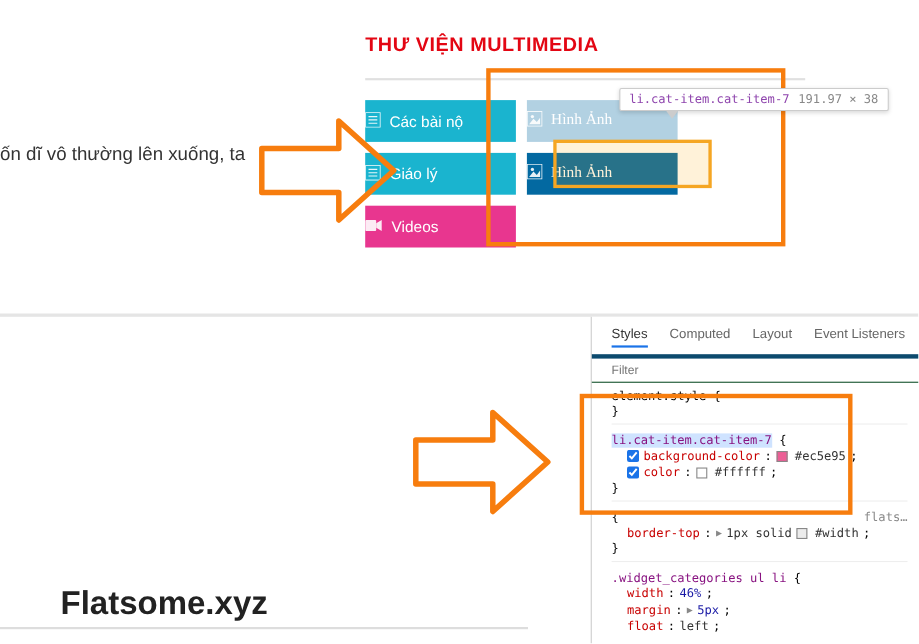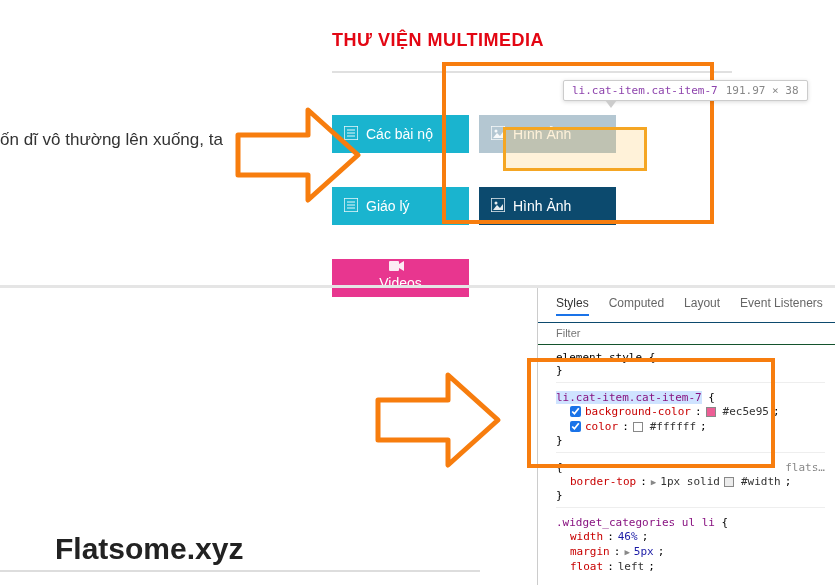--- a/index.html
+++ b/index.html
@@ -7,45 +7,45 @@
 
   .top-section { position: relative; height: 285px; }
   .truncated-text { position: absolute; left: 0; top: 130px; font-size: 17px; color: #333; }
 
   .widget-area { position: absolute; left: 332px; top: 30px; width: 400px; }
   .widget-title { color: #e30613; font-size: 18px; font-weight: bold; letter-spacing: 0.5px; margin-bottom: 20px; }
   .widget-underline { height: 2px; background: #e0e0e0; margin-top: 6px; }
 
   .cat-grid { margin-top: 18px; }
   .cat-row { display: flex; gap: 10px; margin-bottom: 10px; }
-  .cat-item { width: 137px; height: 38px; display: flex; align-items: center; padding: 0 12px; color: #fff; font-size: 14px; font-weight: 500; cursor: pointer; margin-top: 24px; }
+  .cat-item { width: 137px; height: 38px; display: flex; align-items: center; padding: 0 0; color: #fff; font-size: 14px; font-weight: 500; cursor: pointer; }
   .cat-item .icon { margin-right: 8px; opacity: 0.9; }
   .c-blue { background: #1ab4cf; }
-  .c-purple { background: #0c4a6e; }
-  .c-pink { background: #e8368f; flex-direction: column; }
+  .c-purple { background: #0369a1; font-family: Liberation Serif, serif; }
+  .c-pink { background: #e8368f; }
 
   .highlight-box { position: absolute; border: 4px solid #f77d0e; pointer-events: none; }
   .hb1 { left: 442px; top: 62px; width: 272px; height: 162px; }
   .hb2 { left: 527px; top: 358px; width: 248px; height: 110px; }
 
   .inspect-highlight { position: absolute; border: 3px solid #f5a623; background: rgba(255,165,0,0.15); pointer-events: none; }
   .ih1 { left: 503px; top: 127px; width: 144px; height: 44px; }
 
   .tooltip { position: absolute; left: 563px; top: 80px; background: #fff; border: 1px solid #ccc; border-radius: 2px; padding: 3px 8px; font-family: Menlo, Consolas, monospace; font-size: 11px; box-shadow: 0 1px 4px rgba(0,0,0,0.15); display: flex; align-items: center; gap: 8px; }
   .tooltip .sel { color: #8e44ad; }
   .tooltip .dim { color: #888; }
   .tooltip-pointer { position: absolute; left: 605px; top: 100px; width: 0; height: 0; border-left: 6px solid transparent; border-right: 6px solid transparent; border-top: 8px solid #ccc; }
 
   .arrow { position: absolute; }
   .arrow svg { display: block; }
 
   .divider { position: absolute; top: 285px; left: 0; right: 0; height: 3px; background: #e5e5e5; }
 
   .devtools { position: absolute; top: 288px; left: 537px; right: 0; bottom: 0; background: #fff; border-left: 1px solid #ccc; font-family: Menlo, Consolas, monospace; font-size: 11px; }
-  .dt-tabs { display: flex; gap: 20px; padding: 8px 10px 6px 18px; border-bottom: 1px solid #0c4a6e; color: #666; font-family: Arial, sans-serif; font-size: 12px; }
+  .dt-tabs { display: flex; gap: 20px; padding: 8px 10px 6px 18px; border-bottom: 4px solid #0c4a6e; color: #666; font-family: Arial, sans-serif; font-size: 12px; }
   .dt-tab.active { color: #333; border-bottom: 2px solid #1a73e8; padding-bottom: 4px; }
   .dt-filter { padding: 4px 10px 4px 18px; border-bottom: 1px solid #14532d; }
   .dt-filter input { border: none; outline: none; font-family: Arial, sans-serif; font-size: 11px; color: #888; width: 100%; }
   .dt-rules { padding: 6px 10px 6px 18px; position: relative; }
   .rule { margin-bottom: 8px; border-bottom: 1px solid #eee; padding-bottom: 5px; }
   .rule-selector { color: #881280; }
   .rule-body { padding-left: 14px; }
   .rule-line { display: flex; align-items: center; gap: 4px; padding: 1px 0; }
   .rule-line input[type=checkbox] { width: 11px; height: 11px; accent-color: #1a73e8; }
   .prop { color: #c80000; }

